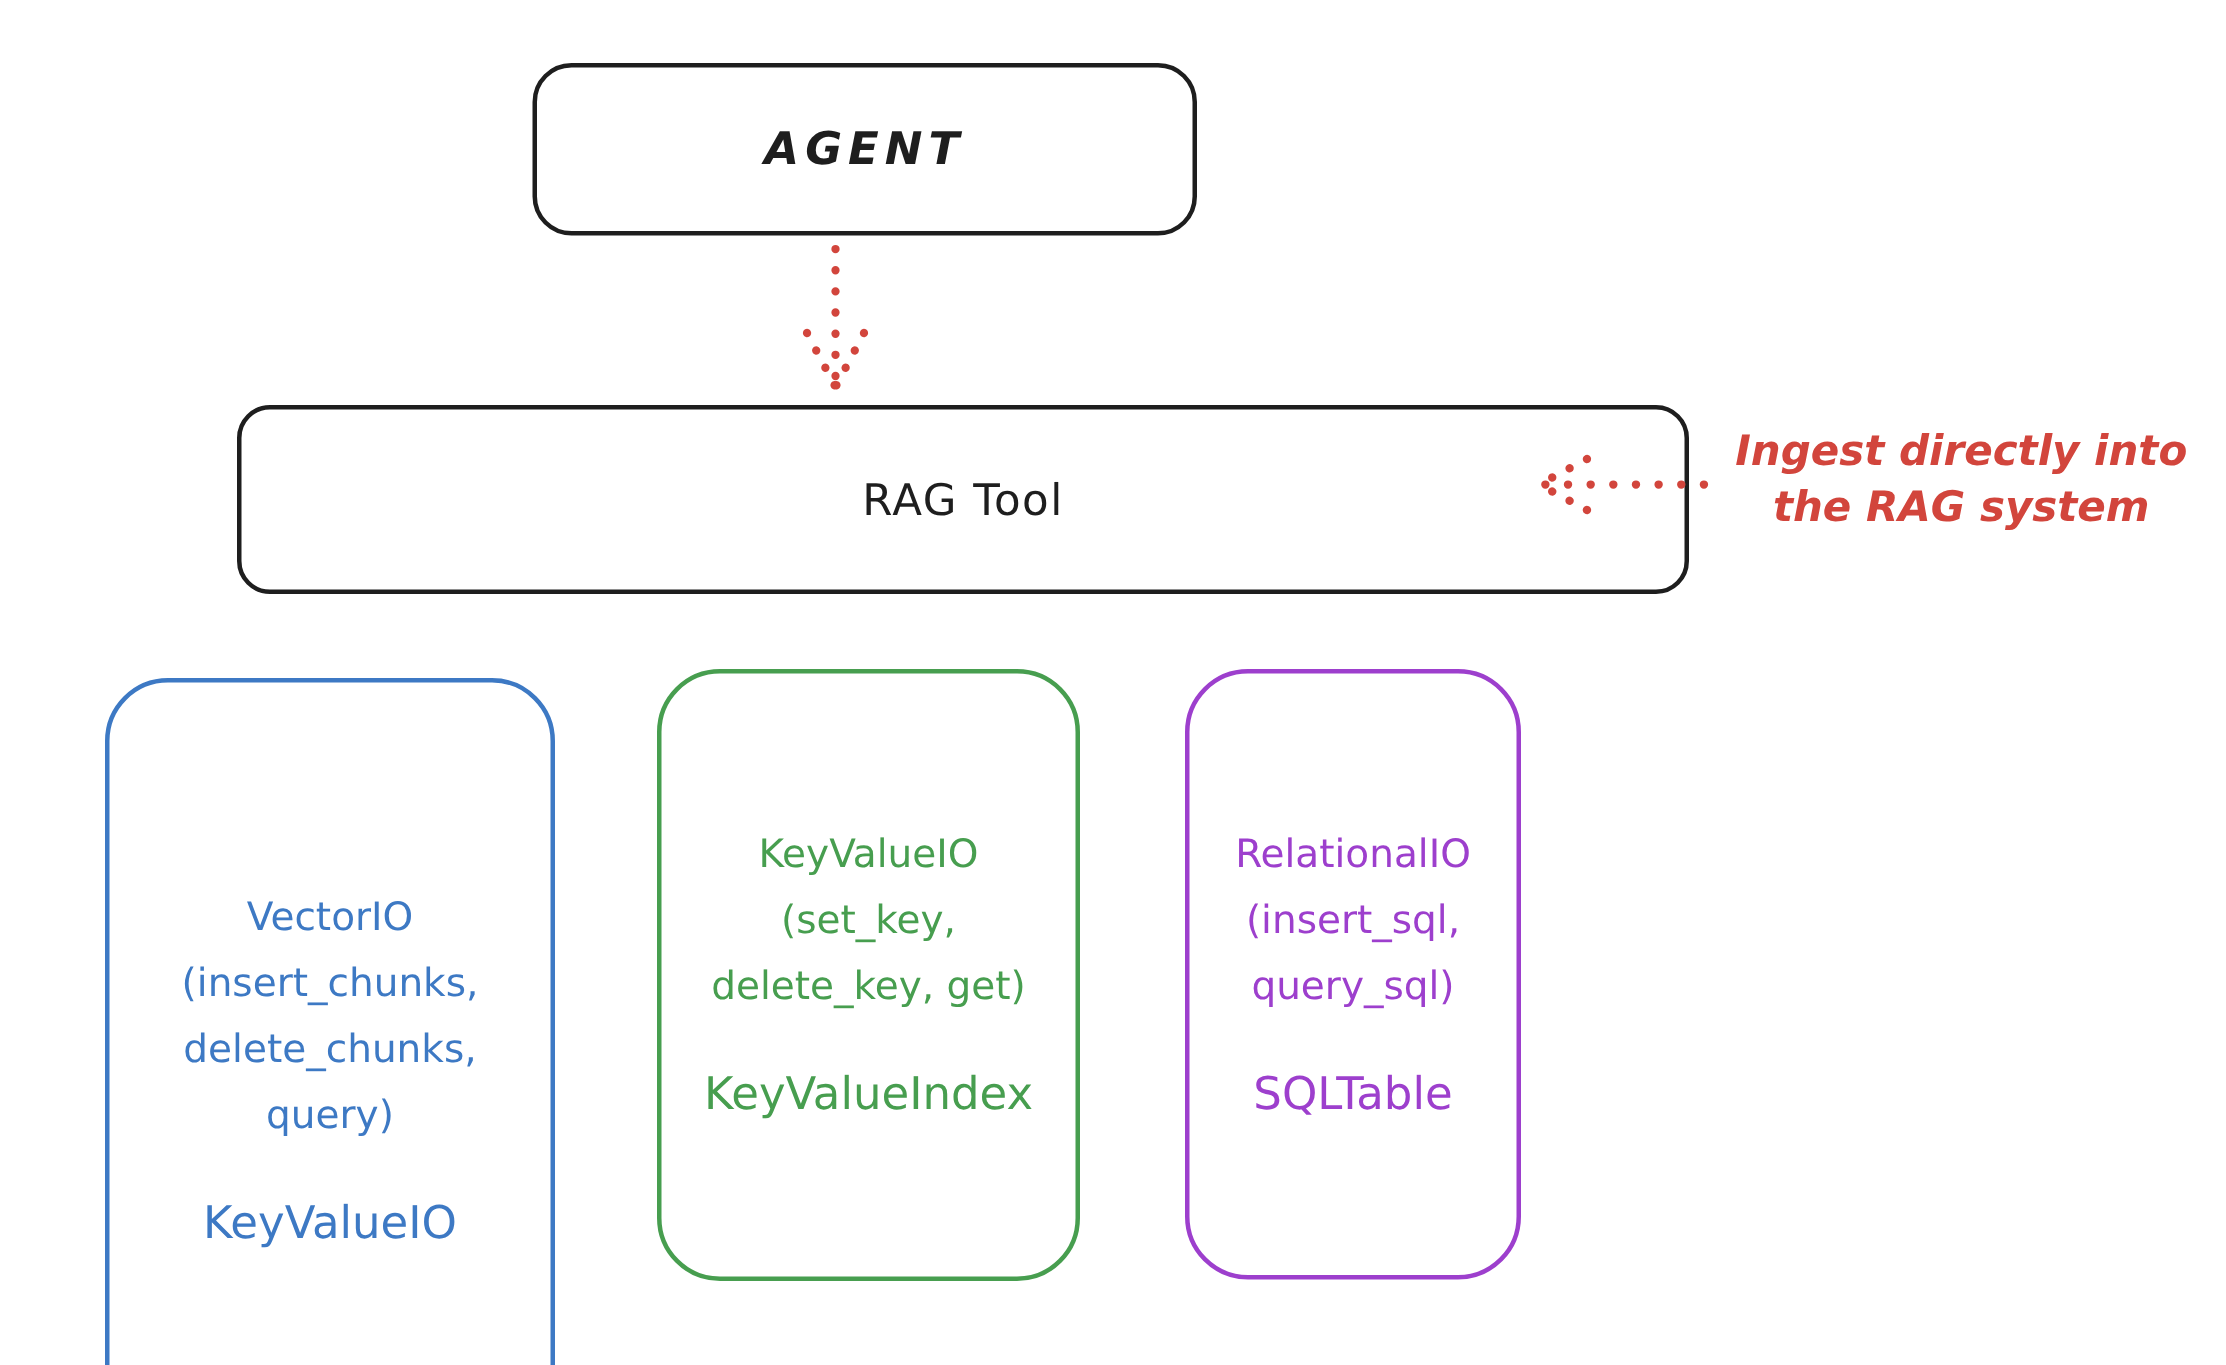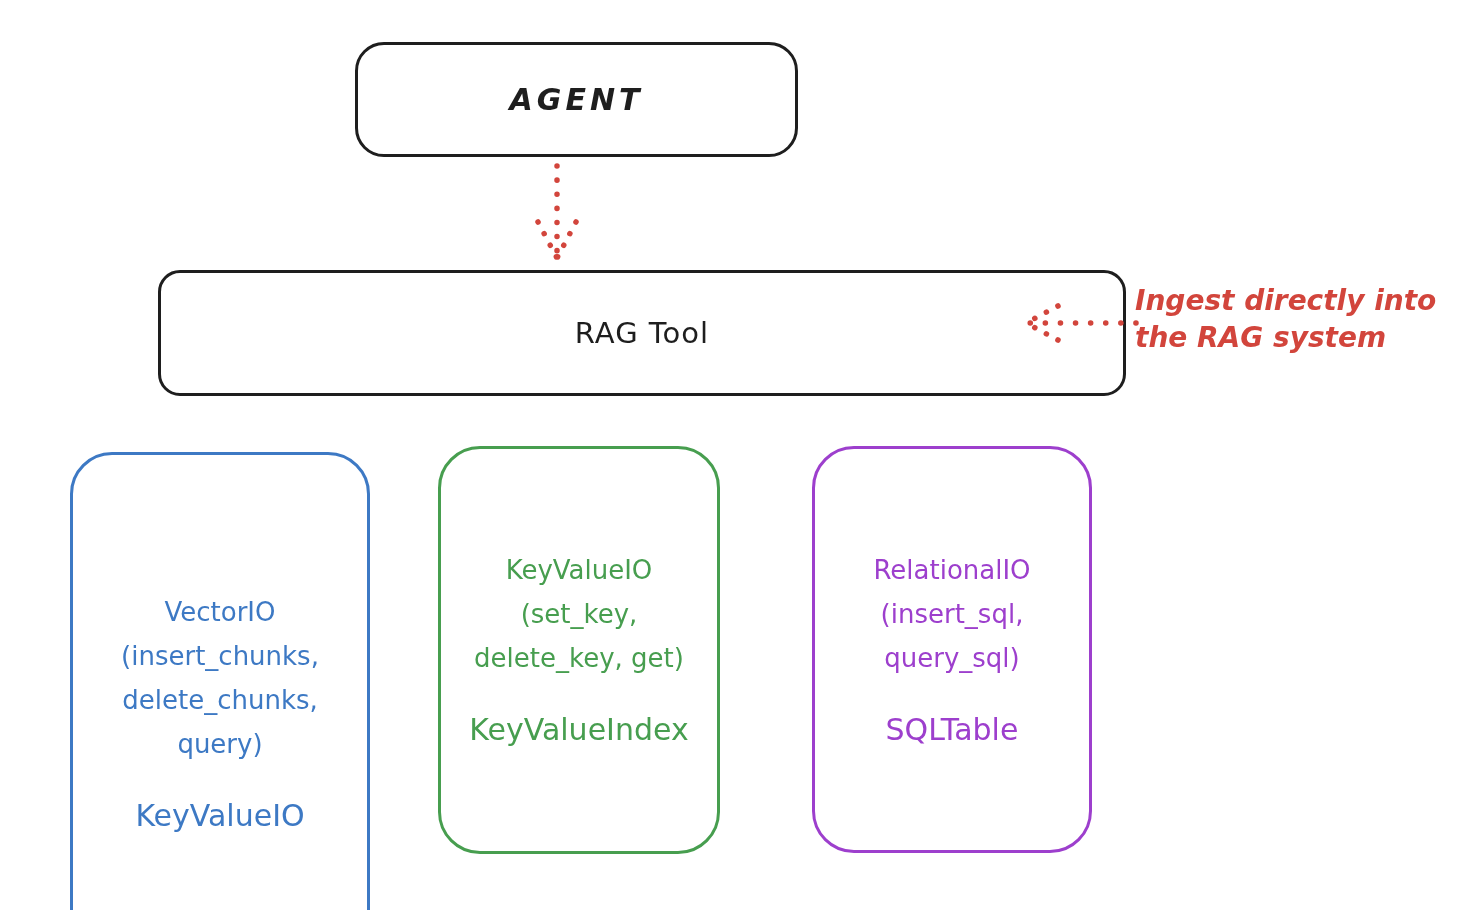--- a/index.html
+++ b/index.html
@@ -47,61 +47,61 @@
     letter-spacing: 1px;
     color: #1e1e1e;
   }
   .arrow-svg { position: absolute; }
   .arrow-down { left: 522px; top: 158px; }
   .arrow-left { left: 1014px; top: 298px; }
   .annotation {
     position: absolute;
     left: 1135px; top: 282px;
     width: 345px;
-    text-align: left;
+    text-align: center;
     font-size: 28px;
     line-height: 37px;
     font-style: italic;
     font-weight: 600;
     white-space: pre-line;
   }
   .backend-box {
     position: absolute;
     background: #ffffff;
     border-radius: 42px;
     border-style: solid;
     border-width: 3.5px;
     display: flex;
     flex-direction: column;
     align-items: center;
     justify-content: center;
     text-align: center;
   }
   .backend-vector     { left: 70px;  top: 452px; width: 300px; height: 524px; }
   .backend-keyvalue   { left: 438px; top: 446px; width: 282px; height: 408px; }
-  .backend-relational { left: 790px; top: 446px; width: 280px; height: 407px; margin-left: 22px; }
+  .backend-relational { left: 790px; top: 446px; width: 224px; height: 407px; }
   .backend-interface {
     font-size: 26px;
     line-height: 44px;
     font-weight: 500;
     white-space: pre-line;
   }
   .backend-index {
     font-size: 30px;
     line-height: 44px;
     font-weight: 500;
     margin-top: 28px;
   }
 </style>
 </head>
 <body>
 
 <div class="canvas">
 
-  <div class="sketch-box agent-box" style="border-color: rgb(30, 30, 30); border-radius: 29px;">
+  <div class="sketch-box agent-box" style="border-color: rgb(30, 30, 30);">
     <span class="agent-label" style="color: rgb(30, 30, 30);">AGENT</span>
   </div>
 
   <svg class="arrow-svg arrow-down" width="70" height="110" viewBox="0 0 70 110" style="color: rgb(210, 69, 60);">
     <line x1="35" y1="8" x2="35" y2="100" stroke="currentColor" stroke-width="5.5" stroke-linecap="round" stroke-dasharray="0.1 14"></line>
     <line x1="16" y1="64" x2="35" y2="100" stroke="currentColor" stroke-width="5.5" stroke-linecap="round" stroke-dasharray="0.1 13"></line>
     <line x1="54" y1="64" x2="35" y2="100" stroke="currentColor" stroke-width="5.5" stroke-linecap="round" stroke-dasharray="0.1 13"></line>
   </svg>
 
   <div class="sketch-box rag-box" style="border-color: rgb(30, 30, 30);">

